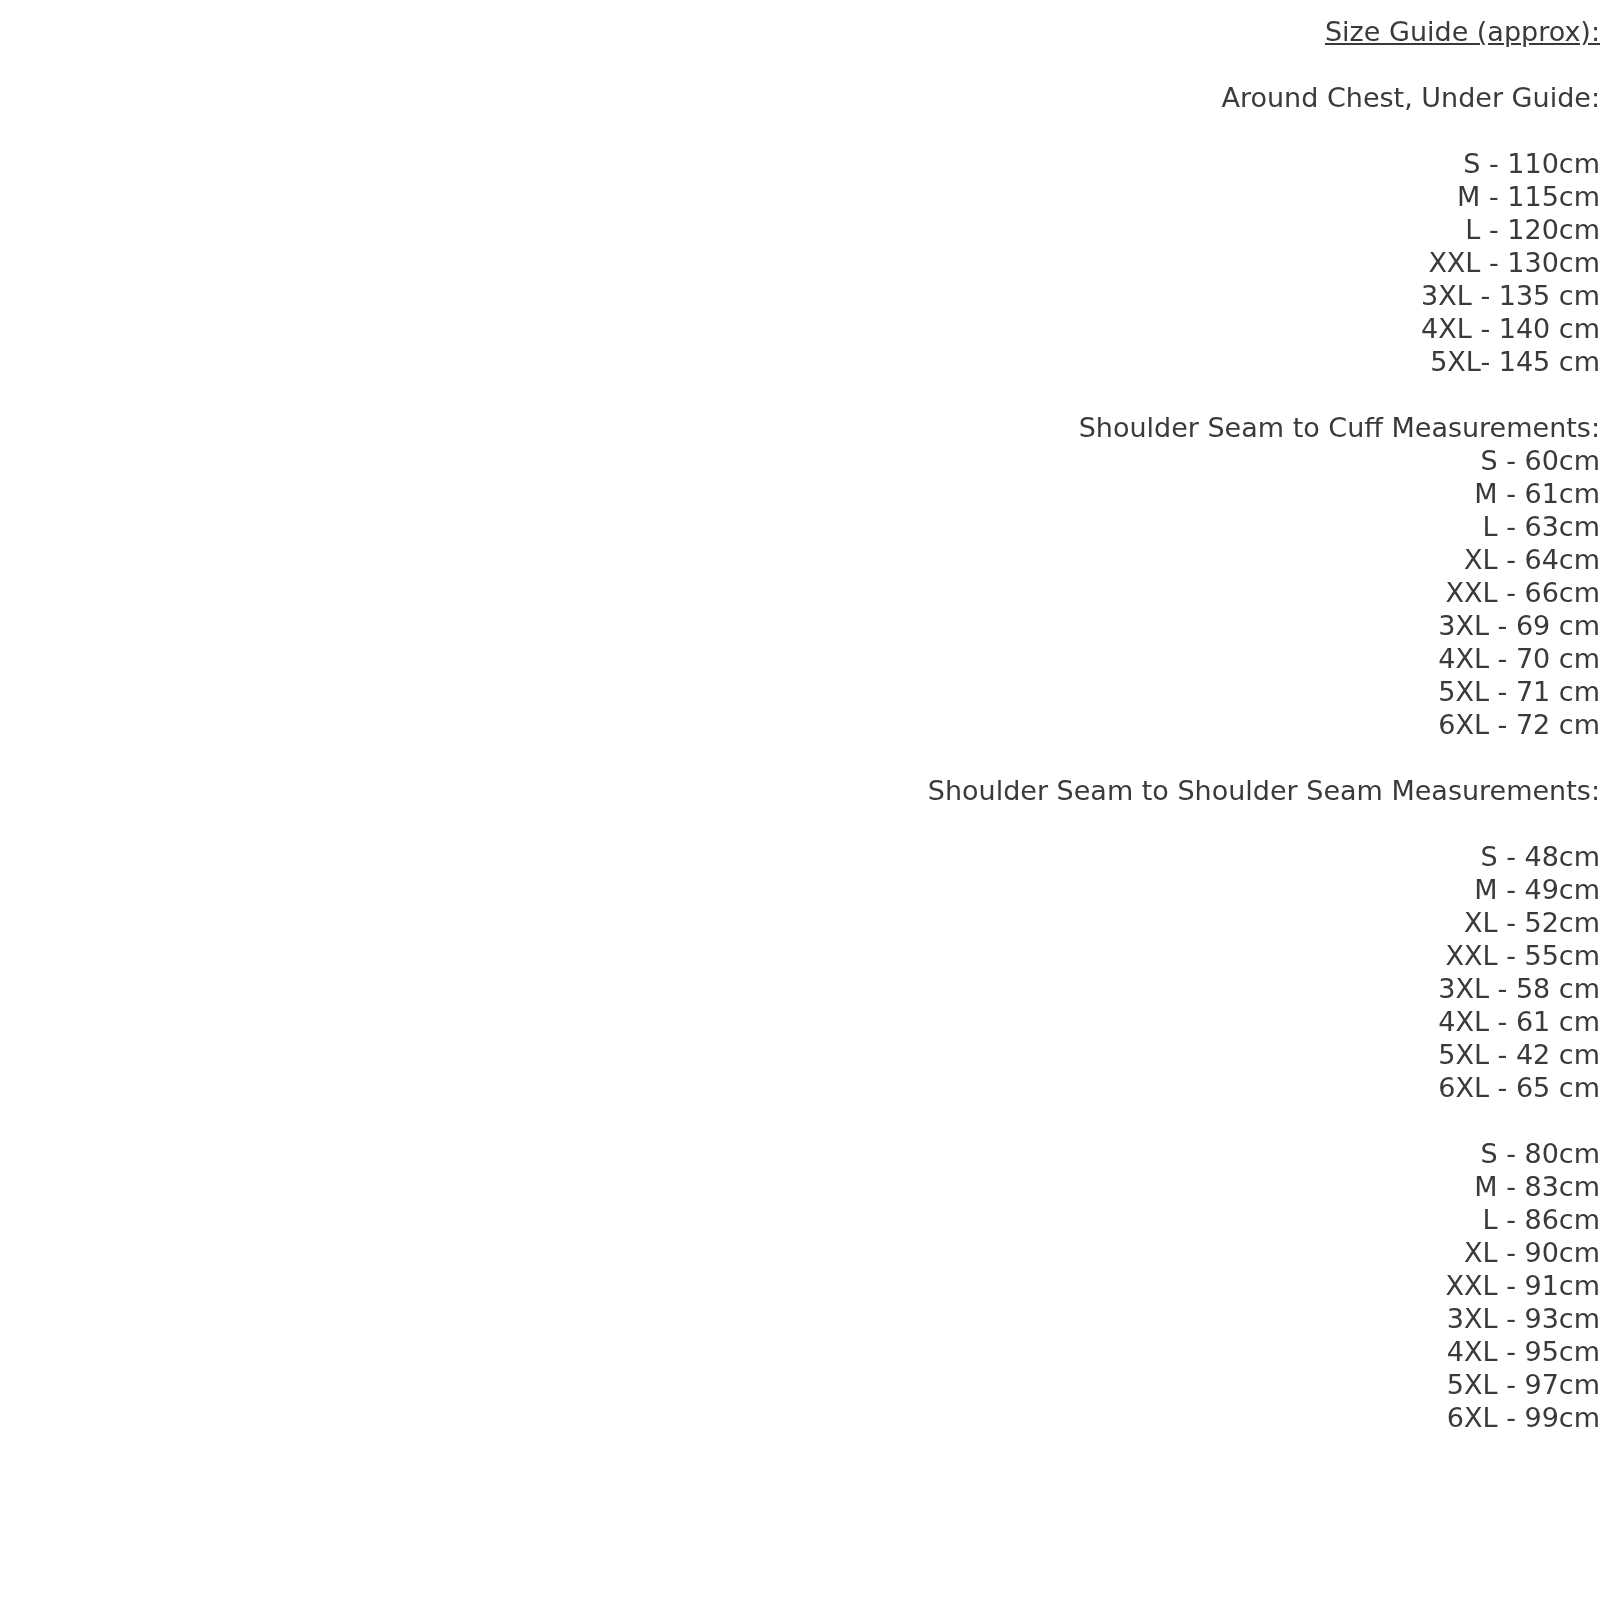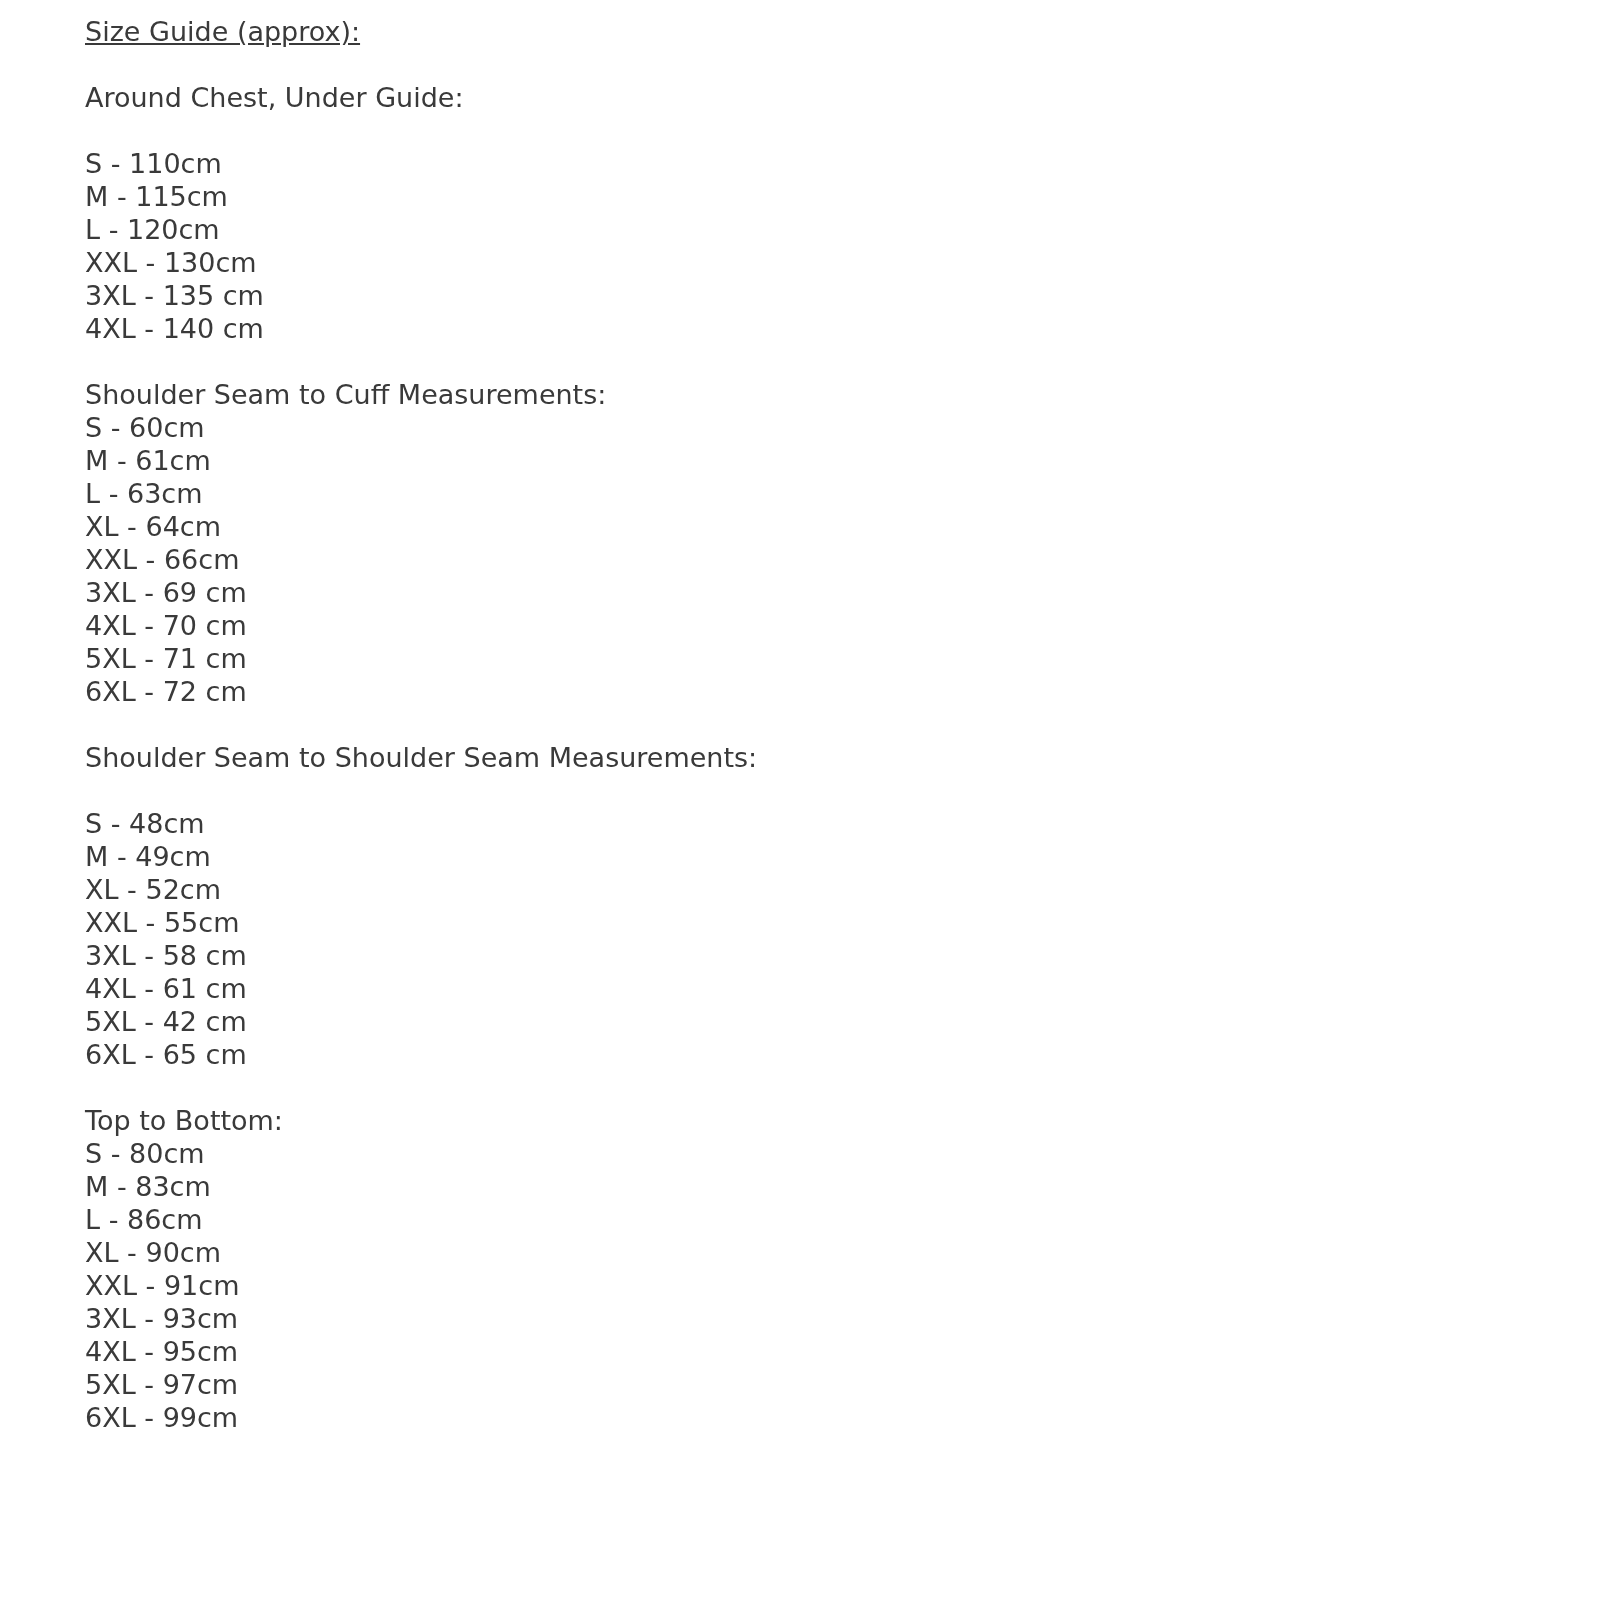--- a/index.html
+++ b/index.html
@@ -8,21 +8,21 @@
     background: #ffffff;
     width: 1600px;
     height: 1600px;
     overflow: hidden;
   }
   .doc {
     box-sizing: border-box;
     margin-left: 85px;               
     width: calc(1600px - 85px);
     padding-top: 15px;
-    text-align: left;
+    text-align: right;
     font-family: "DejaVu Sans", "Liberation Sans", sans-serif;
     font-size: 27px;
     line-height: 33px;
     color: #3a3a3a;
     -webkit-font-smoothing: antialiased;
   }
   .line { height: 33px; white-space: pre; }
   .blank { height: 33px; }
   .title-text { text-decoration: underline; }
 </style>
@@ -35,20 +35,21 @@
   <div class="blank"></div>
 
   <div class="line">Around Chest, Under Guide:</div>
   <div class="blank"></div>
   <div class="line">S - 110cm</div>
   <div class="line">M - 115cm</div>
   <div class="line">L - 120cm</div>
   <div class="line">XXL - 130cm</div>
   <div class="line">3XL - 135 cm</div>
   <div class="line">4XL - 140 cm</div>
+  <div class="line">5XL- 145 cm</div>
   <div class="blank"></div>
 
   <div class="line">Shoulder Seam to Cuff Measurements:</div>
   <div class="line">S - 60cm</div>
   <div class="line">M - 61cm</div>
   <div class="line">L - 63cm</div>
   <div class="line">XL - 64cm</div>
   <div class="line">XXL - 66cm</div>
   <div class="line">3XL - 69 cm</div>
   <div class="line">4XL - 70 cm</div>
@@ -61,21 +62,20 @@
   <div class="line">S - 48cm</div>
   <div class="line">M - 49cm</div>
   <div class="line">XL - 52cm</div>
   <div class="line">XXL - 55cm</div>
   <div class="line">3XL - 58 cm</div>
   <div class="line">4XL - 61 cm</div>
   <div class="line">5XL - 42 cm</div>
   <div class="line">6XL - 65 cm</div>
   <div class="blank"></div>
 
-  <div class="line">Top to Bottom:</div>
   <div class="line">S - 80cm</div>
   <div class="line">M - 83cm</div>
   <div class="line">L - 86cm</div>
   <div class="line">XL - 90cm</div>
   <div class="line">XXL - 91cm</div>
   <div class="line">3XL - 93cm</div>
   <div class="line">4XL - 95cm</div>
   <div class="line">5XL - 97cm</div>
   <div class="line">6XL - 99cm</div>
 

